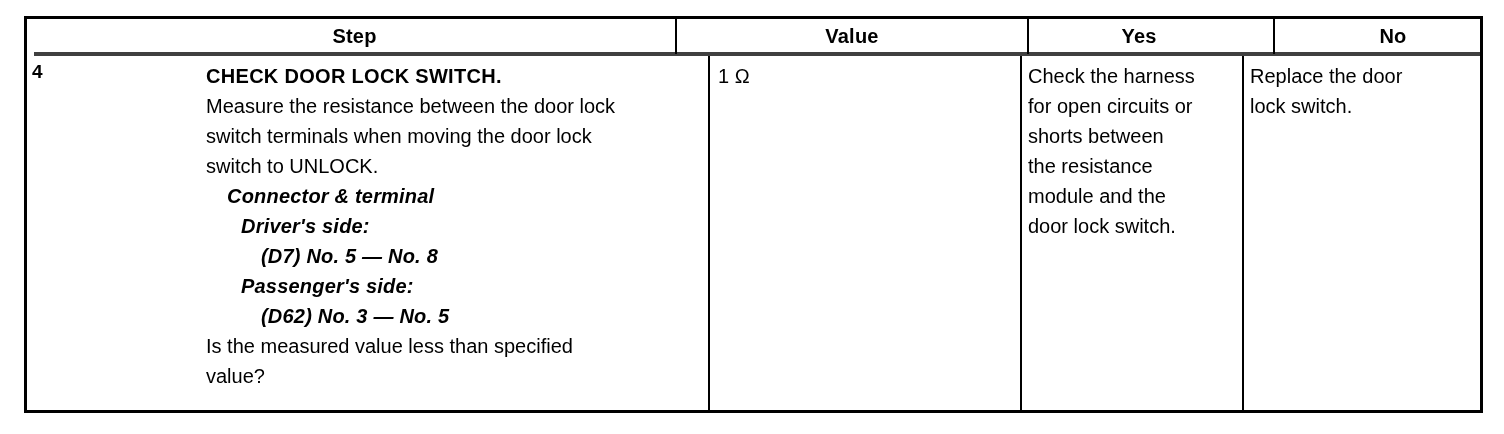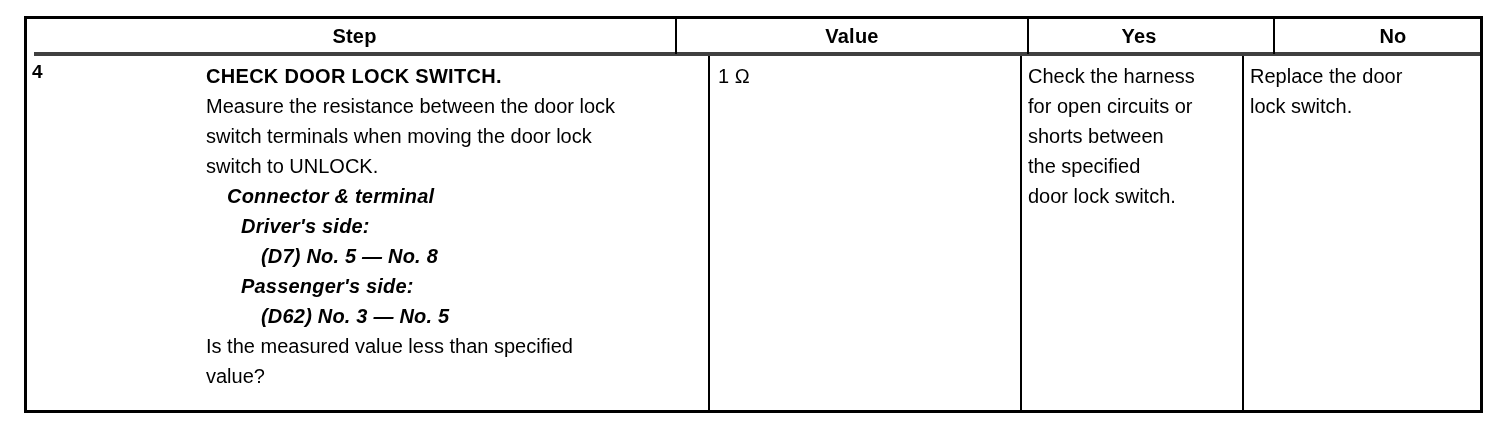--- a/index.html
+++ b/index.html
@@ -171,21 +171,22 @@
 
       <div class="td td-value">
         <div class="value-text">1 Ω</div>
       </div>
 
       <div class="td td-yes">
         <div class="cell-text">
           <div class="line">Check the harness</div>
           <div class="line">for open circuits or</div>
           <div class="line">shorts between</div>
-          <div class="line">the specified</div>
+          <div class="line">the resistance</div>
+          <div class="line">module and the</div>
           <div class="line">door lock switch.</div>
         </div>
       </div>
 
       <div class="td td-no">
         <div class="cell-text">
           <div class="line">Replace the door</div>
           <div class="line">lock switch.</div>
         </div>
       </div>

